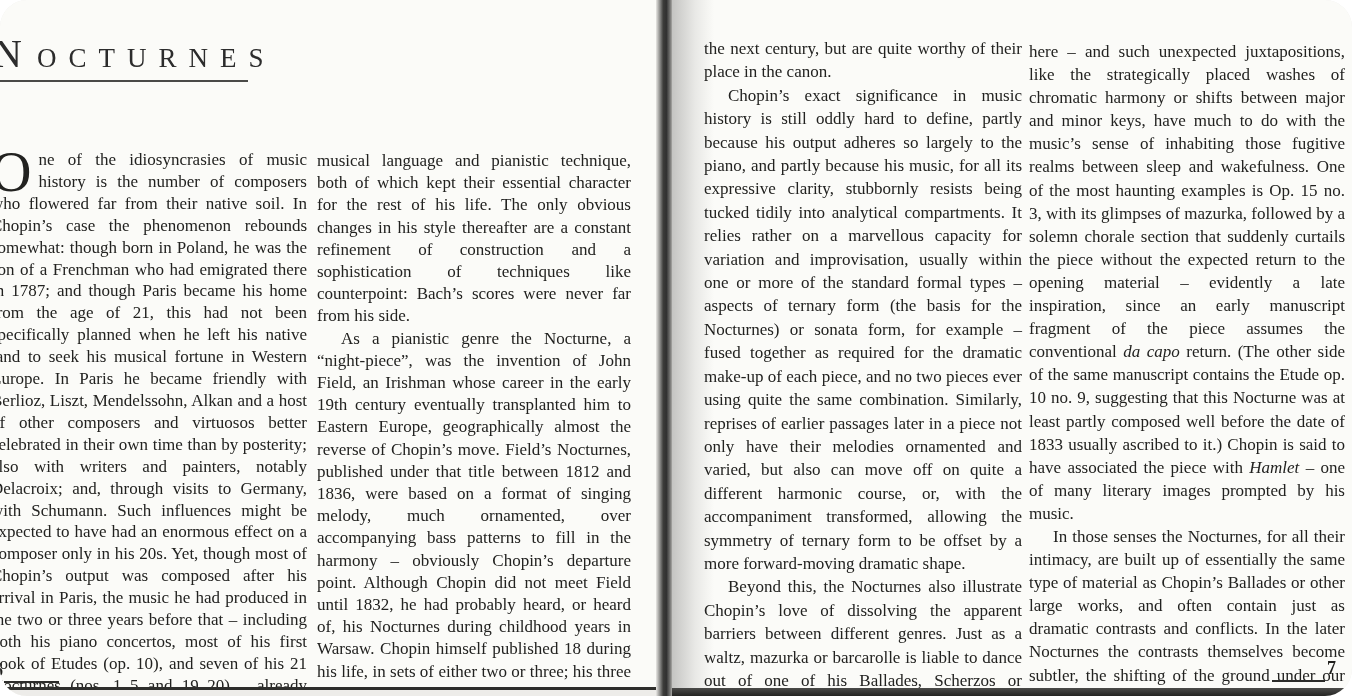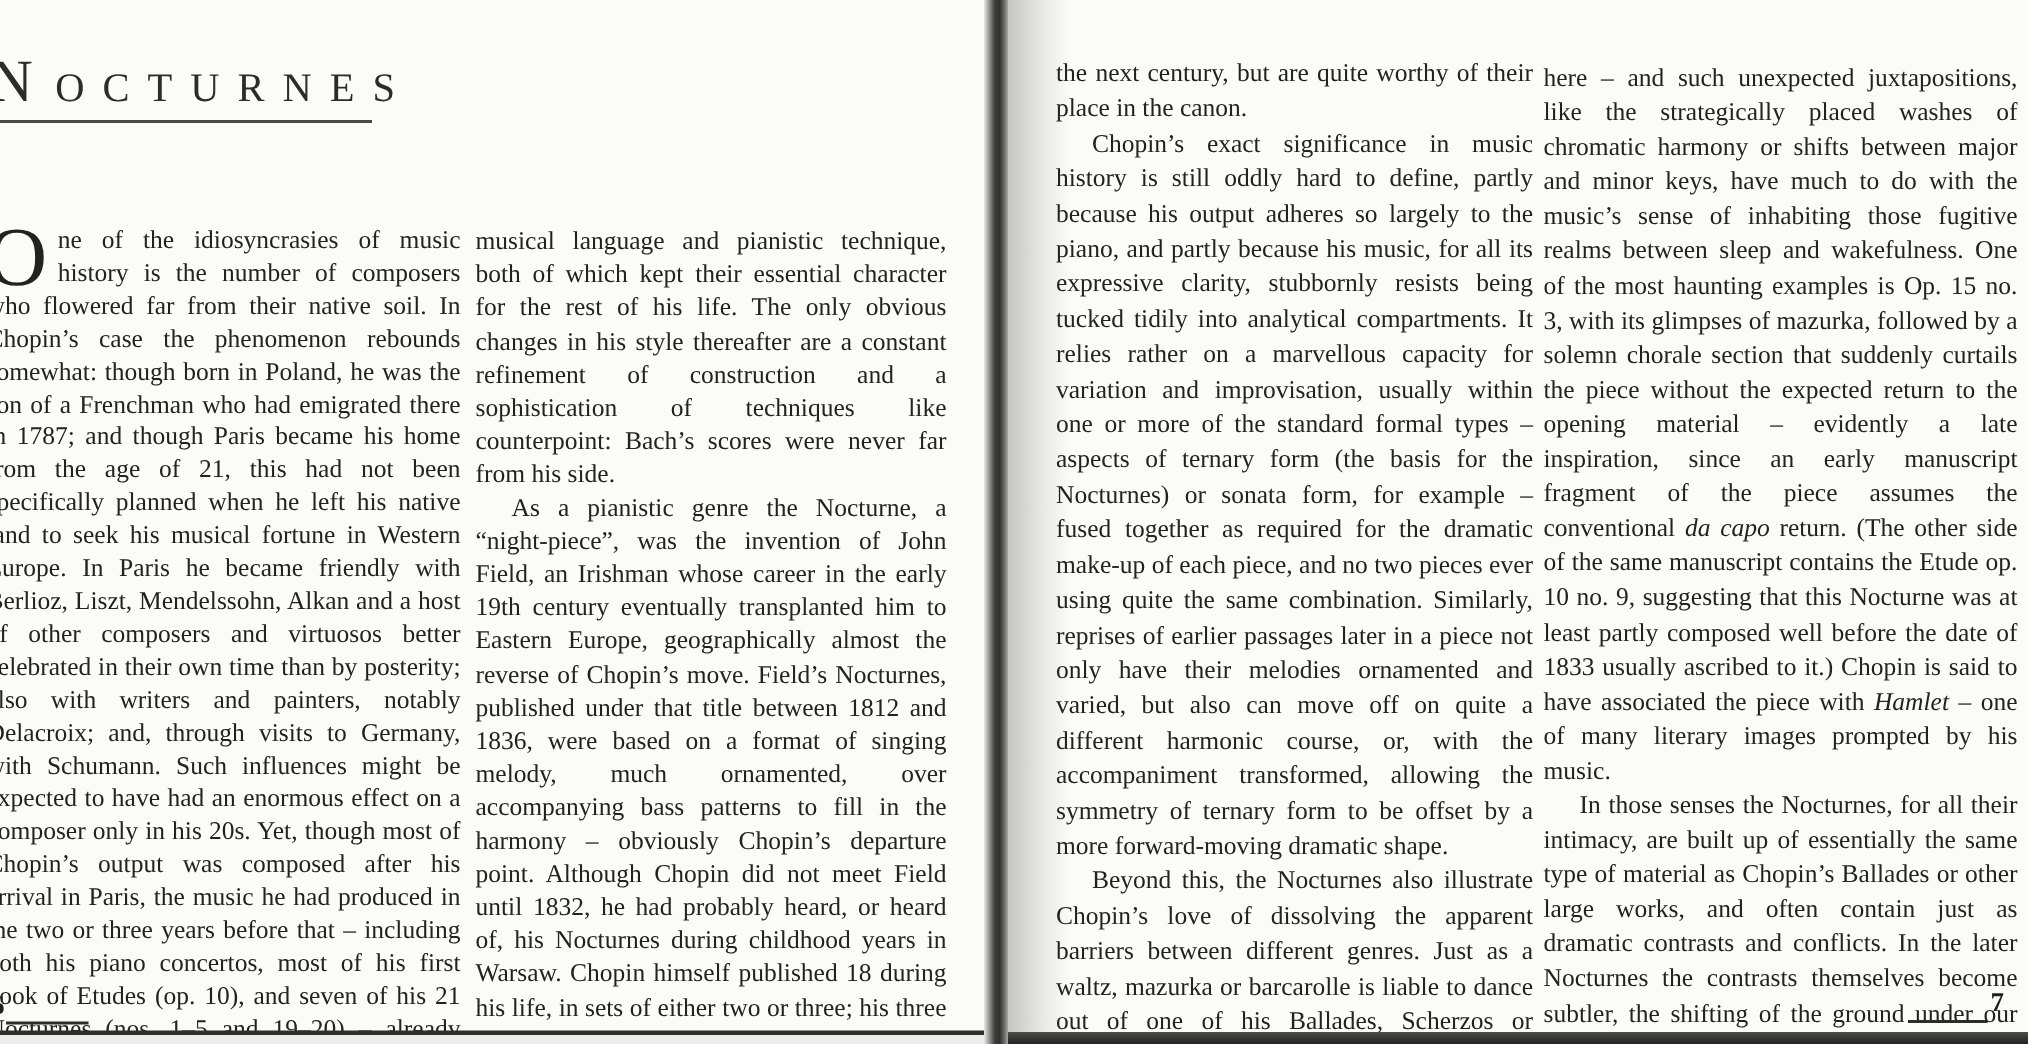--- a/index.html
+++ b/index.html
@@ -1,19 +1,19 @@
 <!DOCTYPE html>
 <html><head>
 <meta charset="utf-8">
 <style>
   html, body { margin: 0; padding: 0; }
   body { font-family: "Liberation Serif", serif; }
   .screenshot {
     position: relative; width: 1352px; height: 696px;
-    overflow: hidden; background: #efeeec;
+    overflow: hidden; background: #efeeec; border-radius: 27px;
   }
   .page {
     position: absolute; top: 0; height: 696px;
     background: #fbfbf8; overflow: hidden;
   }
   .page-left { left: 0; width: 661px; }
   .page-right { left: 672px; width: 680px; }
   .page-right::before {
     content: ""; position: absolute; left: 0; top: 0; width: 42px; height: 100%;
     background: linear-gradient(to right, rgba(70,70,70,0.30), rgba(70,70,70,0.10) 55%, rgba(70,70,70,0));

